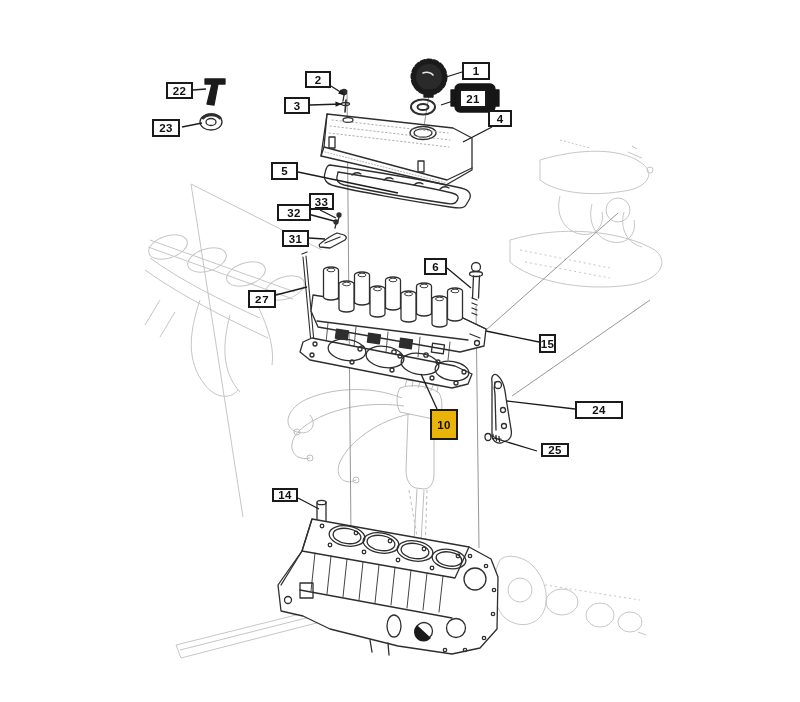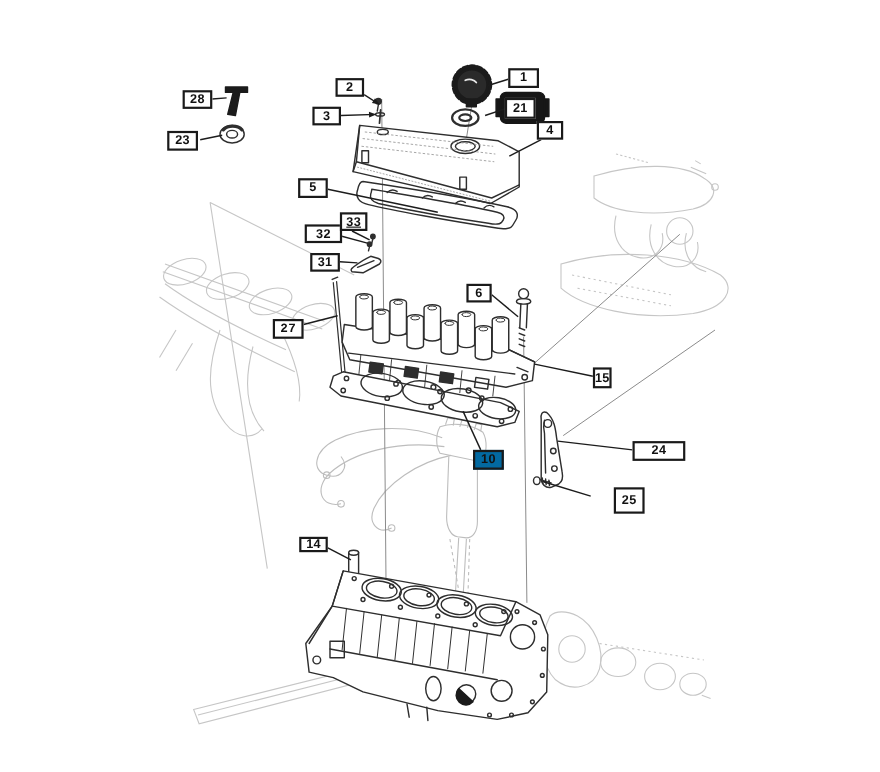--- a/index.html
+++ b/index.html
@@ -304,26 +304,26 @@
       </g>
 </svg>
 
 <div id="callout-layer">
       <div class="callout" style="left: 462px; top: 62px; width: 28px; height: 18px; background: rgb(255, 255, 255); border-color: rgb(26, 26, 26); color: rgb(17, 17, 17);">1</div>
       <div class="callout" style="left: 305px; top: 71px; width: 26px; height: 17px; background: rgb(255, 255, 255); border-color: rgb(26, 26, 26); color: rgb(17, 17, 17);">2</div>
       <div class="callout" style="left: 284px; top: 97px; width: 26px; height: 17px; background: rgb(255, 255, 255); border-color: rgb(26, 26, 26); color: rgb(17, 17, 17);">3</div>
       <div class="callout" style="left: 488px; top: 110px; width: 24px; height: 17px; background: rgb(255, 255, 255); border-color: rgb(26, 26, 26); color: rgb(17, 17, 17);">4</div>
       <div class="callout" style="left: 271px; top: 162px; width: 27px; height: 18px; background: rgb(255, 255, 255); border-color: rgb(26, 26, 26); color: rgb(17, 17, 17);">5</div>
       <div class="callout" style="left: 424px; top: 258px; width: 23px; height: 17px; background: rgb(255, 255, 255); border-color: rgb(26, 26, 26); color: rgb(17, 17, 17);">6</div>
-      <div class="callout" style="left: 430px; top: 409px; width: 28px; height: 18px; background: #0369a1; border-color: rgb(26, 26, 26); color: rgb(17, 17, 17);">10</div>
+      <div class="callout" style="left: 430px; top: 409px; width: 28px; height: 31px; background: #eab308; border-color: rgb(26, 26, 26); color: rgb(17, 17, 17);">10</div>
       <div class="callout" style="left: 272px; top: 488px; width: 26px; height: 14px; background: rgb(255, 255, 255); border-color: rgb(26, 26, 26); color: rgb(17, 17, 17);">14</div>
       <div class="callout" style="left: 539px; top: 334px; width: 17px; height: 19px; background: rgb(255, 255, 255); border-color: rgb(26, 26, 26); color: rgb(17, 17, 17);">15</div>
       <div class="callout" style="left: 459px; top: 89px; width: 28px; height: 19px; background: rgb(255, 255, 255); border-color: rgb(26, 26, 26); color: rgb(17, 17, 17);">21</div>
-      <div class="callout" style="left: 166px; top: 82px; width: 27px; height: 17px; background: rgb(255, 255, 255); border-color: rgb(26, 26, 26); color: rgb(17, 17, 17);">28</div>
+      <div class="callout" style="left: 166px; top: 82px; width: 27px; height: 17px; background: rgb(255, 255, 255); border-color: rgb(26, 26, 26); color: rgb(17, 17, 17);">22</div>
       <div class="callout" style="left: 152px; top: 119px; width: 28px; height: 18px; background: rgb(255, 255, 255); border-color: rgb(26, 26, 26); color: rgb(17, 17, 17);">23</div>
       <div class="callout" style="left: 575px; top: 401px; width: 48px; height: 18px; background: rgb(255, 255, 255); border-color: rgb(26, 26, 26); color: rgb(17, 17, 17);">24</div>
-      <div class="callout" style="left: 558px; top: 443px; width: 28px; height: 24px; background: rgb(255, 255, 255); border-color: rgb(26, 26, 26); color: rgb(17, 17, 17); text-align: right;">25</div>
+      <div class="callout" style="left: 541px; top: 443px; width: 28px; height: 14px; background: rgb(255, 255, 255); border-color: rgb(26, 26, 26); color: rgb(17, 17, 17); text-align: right;">25</div>
       <div class="callout" style="left: 248px; top: 290px; width: 28px; height: 18px; background: rgb(255, 255, 255); border-color: rgb(26, 26, 26); color: rgb(17, 17, 17); font-family: Liberation Mono, monospace;">27</div>
       <div class="callout" style="left: 282px; top: 230px; width: 27px; height: 17px; background: rgb(255, 255, 255); border-color: rgb(26, 26, 26); color: rgb(17, 17, 17);">31</div>
       <div class="callout" style="left: 277px; top: 204px; width: 34px; height: 17px; background: rgb(255, 255, 255); border-color: rgb(26, 26, 26); color: rgb(17, 17, 17);">32</div>
       <div class="callout" style="left: 309px; top: 193px; width: 25px; height: 17px; background: rgb(255, 255, 255); border-color: rgb(26, 26, 26); color: rgb(17, 17, 17); text-decoration: underline;">33</div>
     </div>
 </div>
 
 </body></html>

